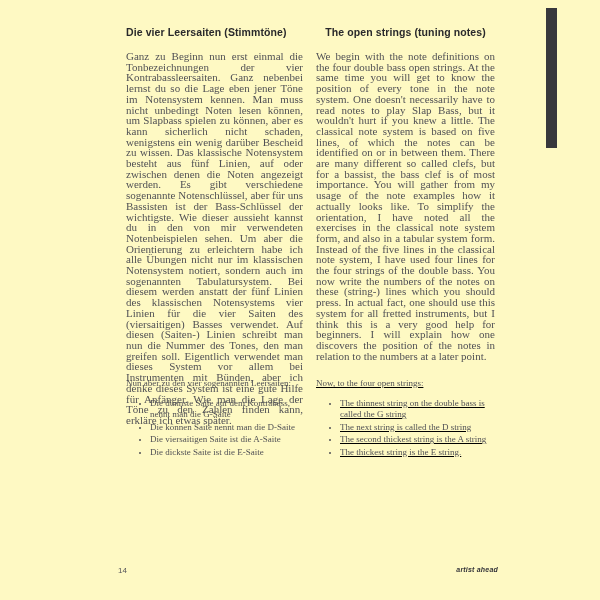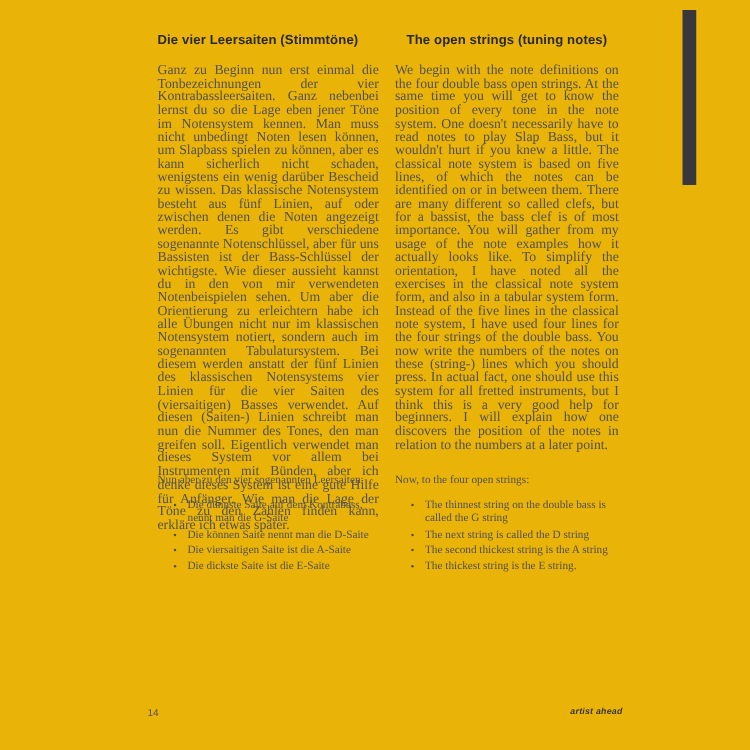--- a/index.html
+++ b/index.html
@@ -4,21 +4,21 @@
 <style>
   html, body {
     margin: 0;
     padding: 0;
     background: #ffffff;
   }
   .page {
     position: relative;
     width: 600px;
     height: 600px;
-    background: #eab308;
+    background: #fef9c3;
     overflow: hidden;
     font-family: "Liberation Serif", serif;
   }
   .chapter-marker {
     position: absolute;
     left: 546px;
     top: 8px;
     width: 11px;
     height: 140px;
     background: #38383c;
@@ -46,21 +46,21 @@
     text-align: justify;
     hyphens: auto;
     -webkit-hyphens: auto;
   }
   .sub-block {
     position: absolute;
     top: 334px;
     margin-top: 44px;
   }
   .sub-left  { left: 126px; width: 177px; }
-  .sub-right { left: 316px; width: 179px; }
+  .sub-right { left: 316px; width: 179px; text-decoration: underline; }
   .subhead {
     margin: 0;
     font-size: 9px;
     line-height: 10.7px;
     color: #515155;
   }
   .bullets {
     margin: 9px 0 0 0;
     padding: 0 0 0 24px;
     list-style: disc;

